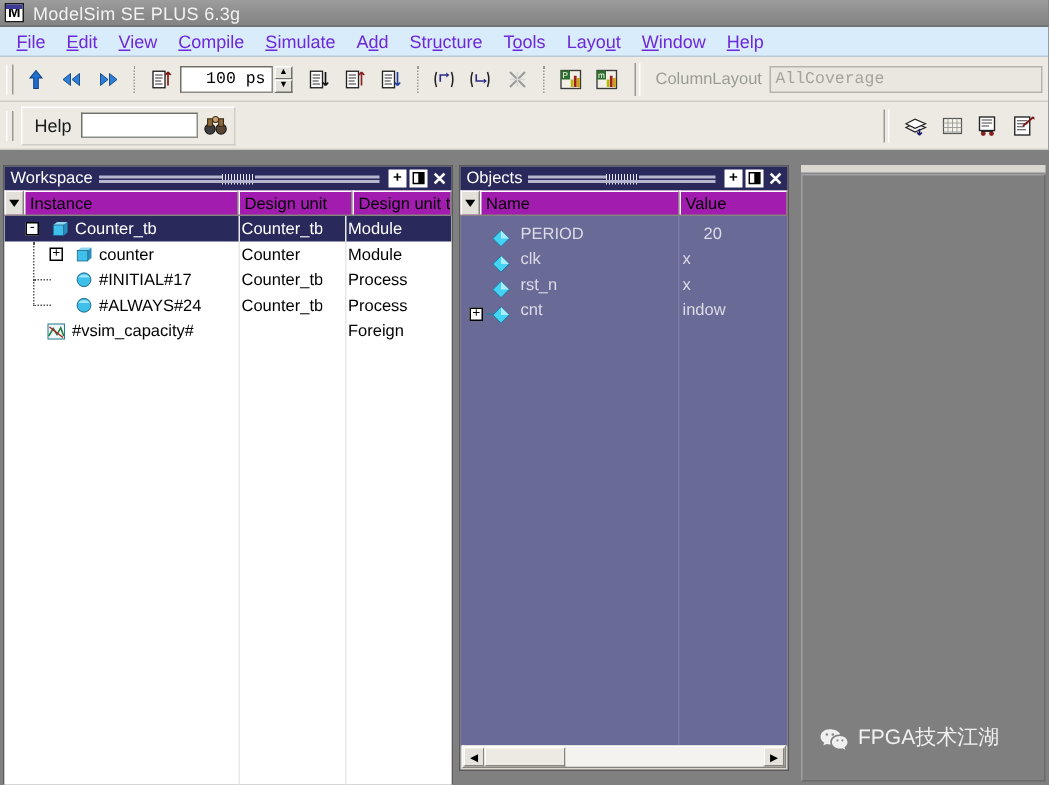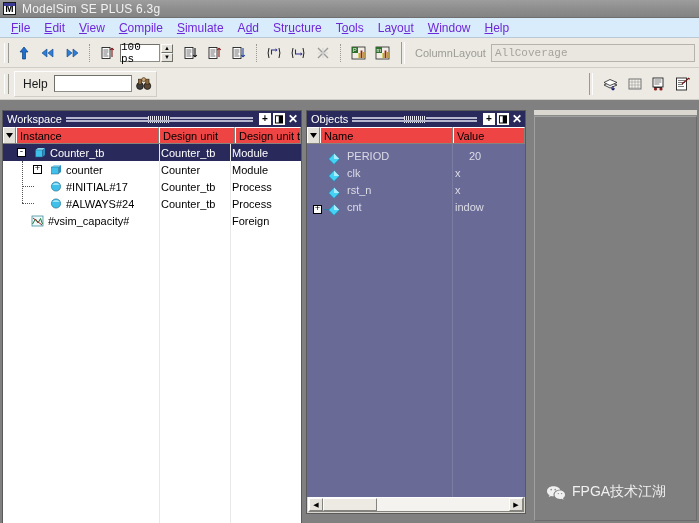--- a/index.html
+++ b/index.html
@@ -49,21 +49,21 @@
     border-left:1px solid #fdfdfd;border-right:1px solid #9a9a94;
     box-sizing:border-box;
   }
   .sep{width:1px;height:18px;margin:0 5px;border-left:1px dotted #9a9a94;}
   .sep2{width:2px;height:22px;margin:0 6px;border-left:1px solid #9a9a94;border-right:1px solid #fdfdfd;}
   .tbtn{
     width:22px;height:22px;display:flex;align-items:center;justify-content:center;
     margin:0 1px;box-sizing:border-box;
   }
   .timefield{
-    width:40px;height:18px;background:#fff;border:1px solid #8d8d87;
+    width:62px;height:18px;background:#fff;border:1px solid #8d8d87;
     border-top-color:#70706a;border-left-color:#70706a;
     font-family:"Liberation Mono",monospace;font-size:11px;
     display:flex;align-items:center;justify-content:flex-end;
     padding-right:4px;box-sizing:border-box;color:#000;
   }
   .spinner{
     width:12px;height:18px;margin-left:1px;display:flex;flex-direction:column;
   }
   .spin-half{
     flex:1;background:#e4e2db;border:1px solid #fdfdfd;border-right-color:#70706a;border-bottom-color:#70706a;
@@ -114,21 +114,21 @@
     background-size:2px 2px;
   }
   .tbtn-sm{
     width:12px;height:12px;margin-left:2px;background:#fff;color:#000;
     display:flex;align-items:center;justify-content:center;
     font-size:10px;line-height:1;font-weight:bold;box-sizing:border-box;
   }
   .tbtn-x{background:transparent;color:#fff;font-size:12px;}
 
   .col-header{
-    height:17px;background:#ef4444;display:flex;align-items:stretch;
+    height:17px;background:#a21caf;display:flex;align-items:stretch;
     border-bottom:1px solid #85837d;box-sizing:border-box;
   }
   .col-h{
     border-right:1px solid #85837d;border-top:1px solid #fdfdfd;border-left:1px solid #fdfdfd;
     display:flex;align-items:center;padding-left:3px;box-sizing:border-box;
     font-size:11px;color:#000;overflow:hidden;white-space:nowrap;
   }
   .col-sortbox{
     width:13px;border-right:1px solid #85837d;border-top:1px solid #fdfdfd;border-left:1px solid #fdfdfd;
     display:flex;align-items:center;justify-content:center;box-sizing:border-box;

